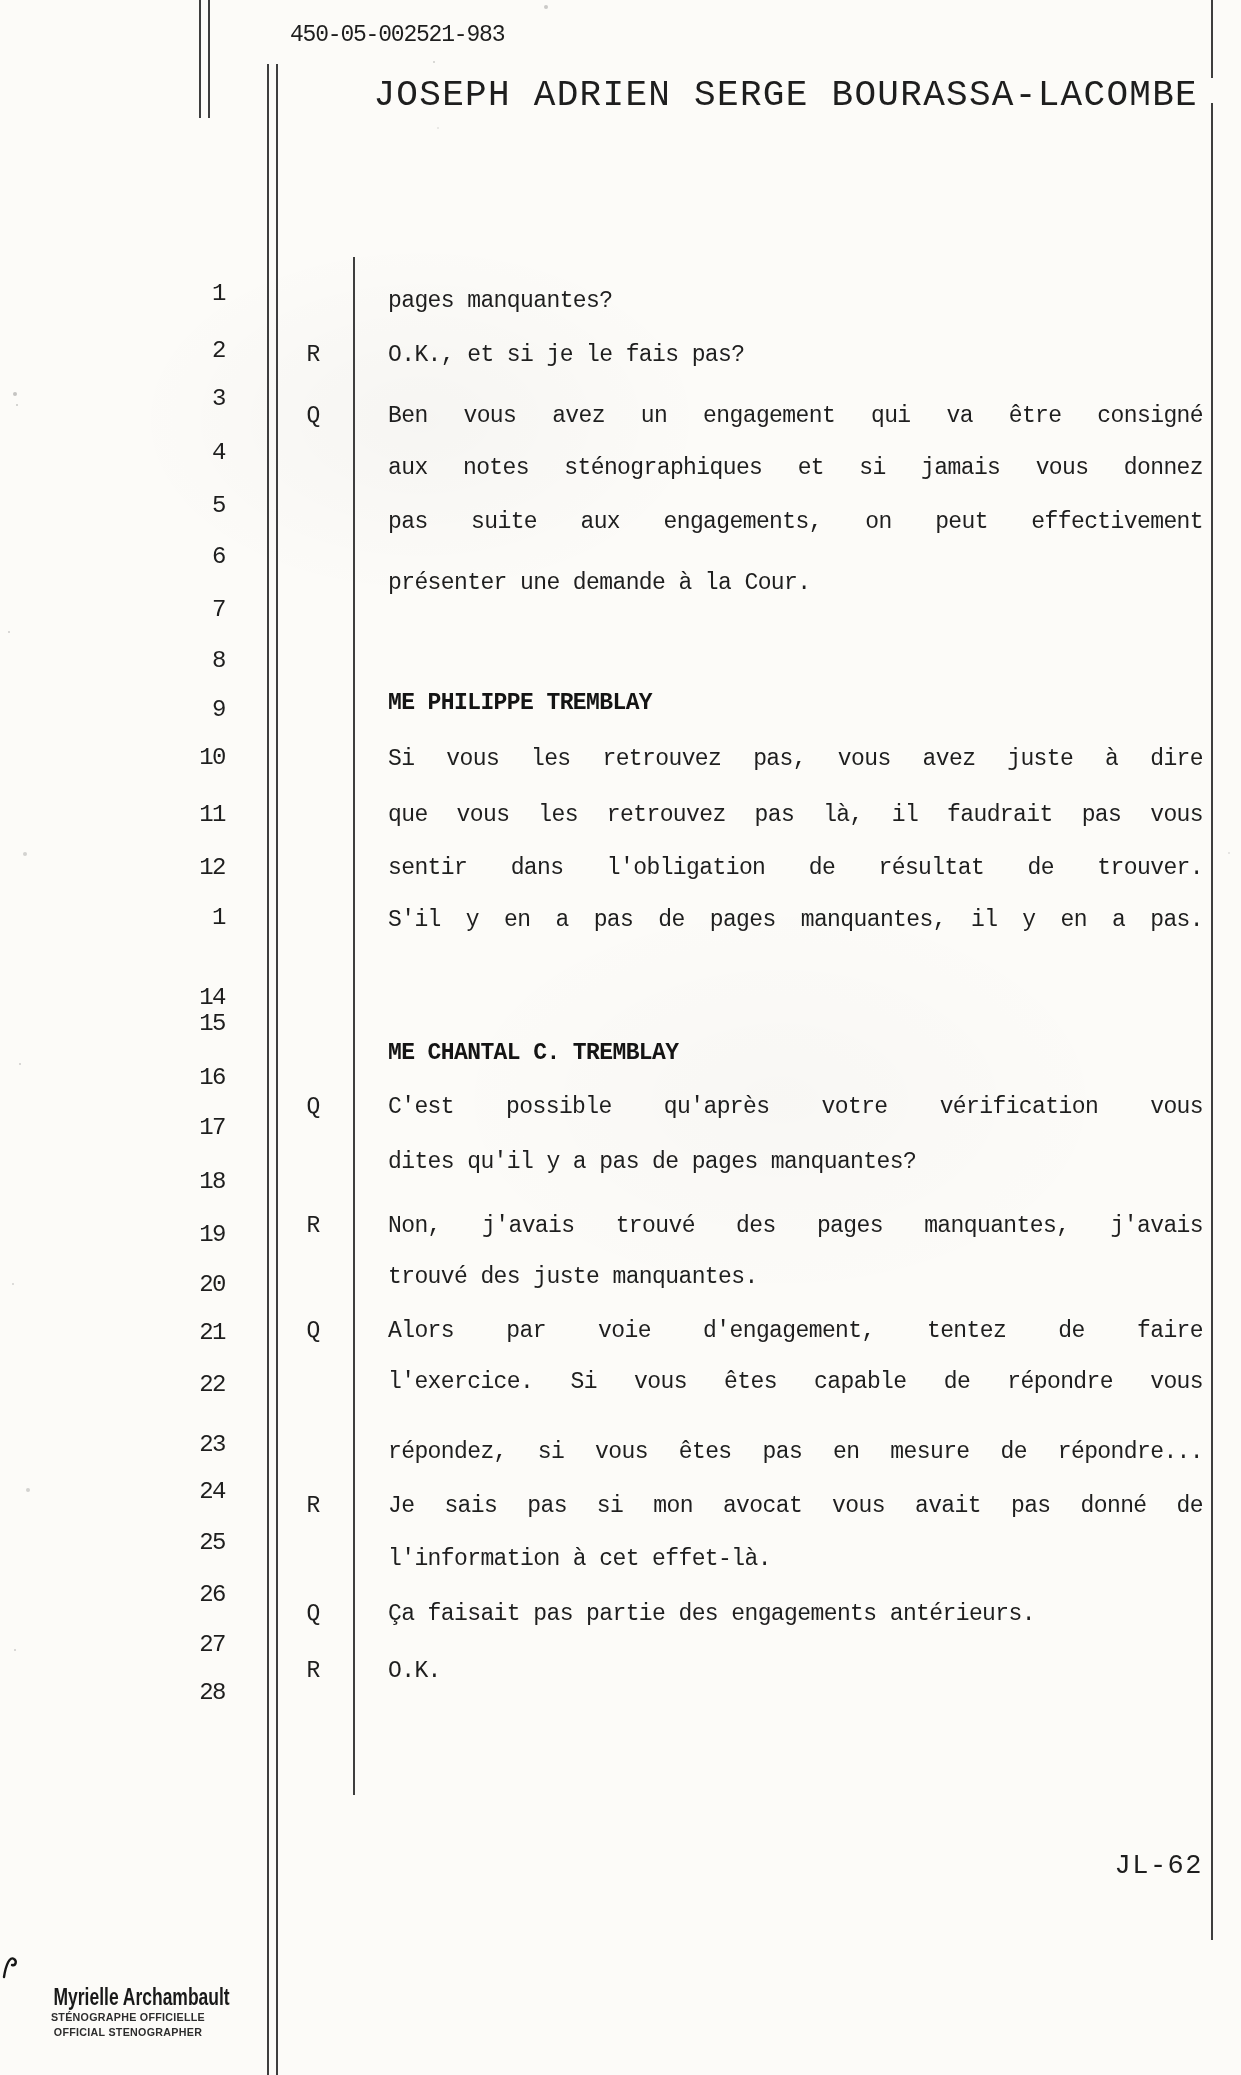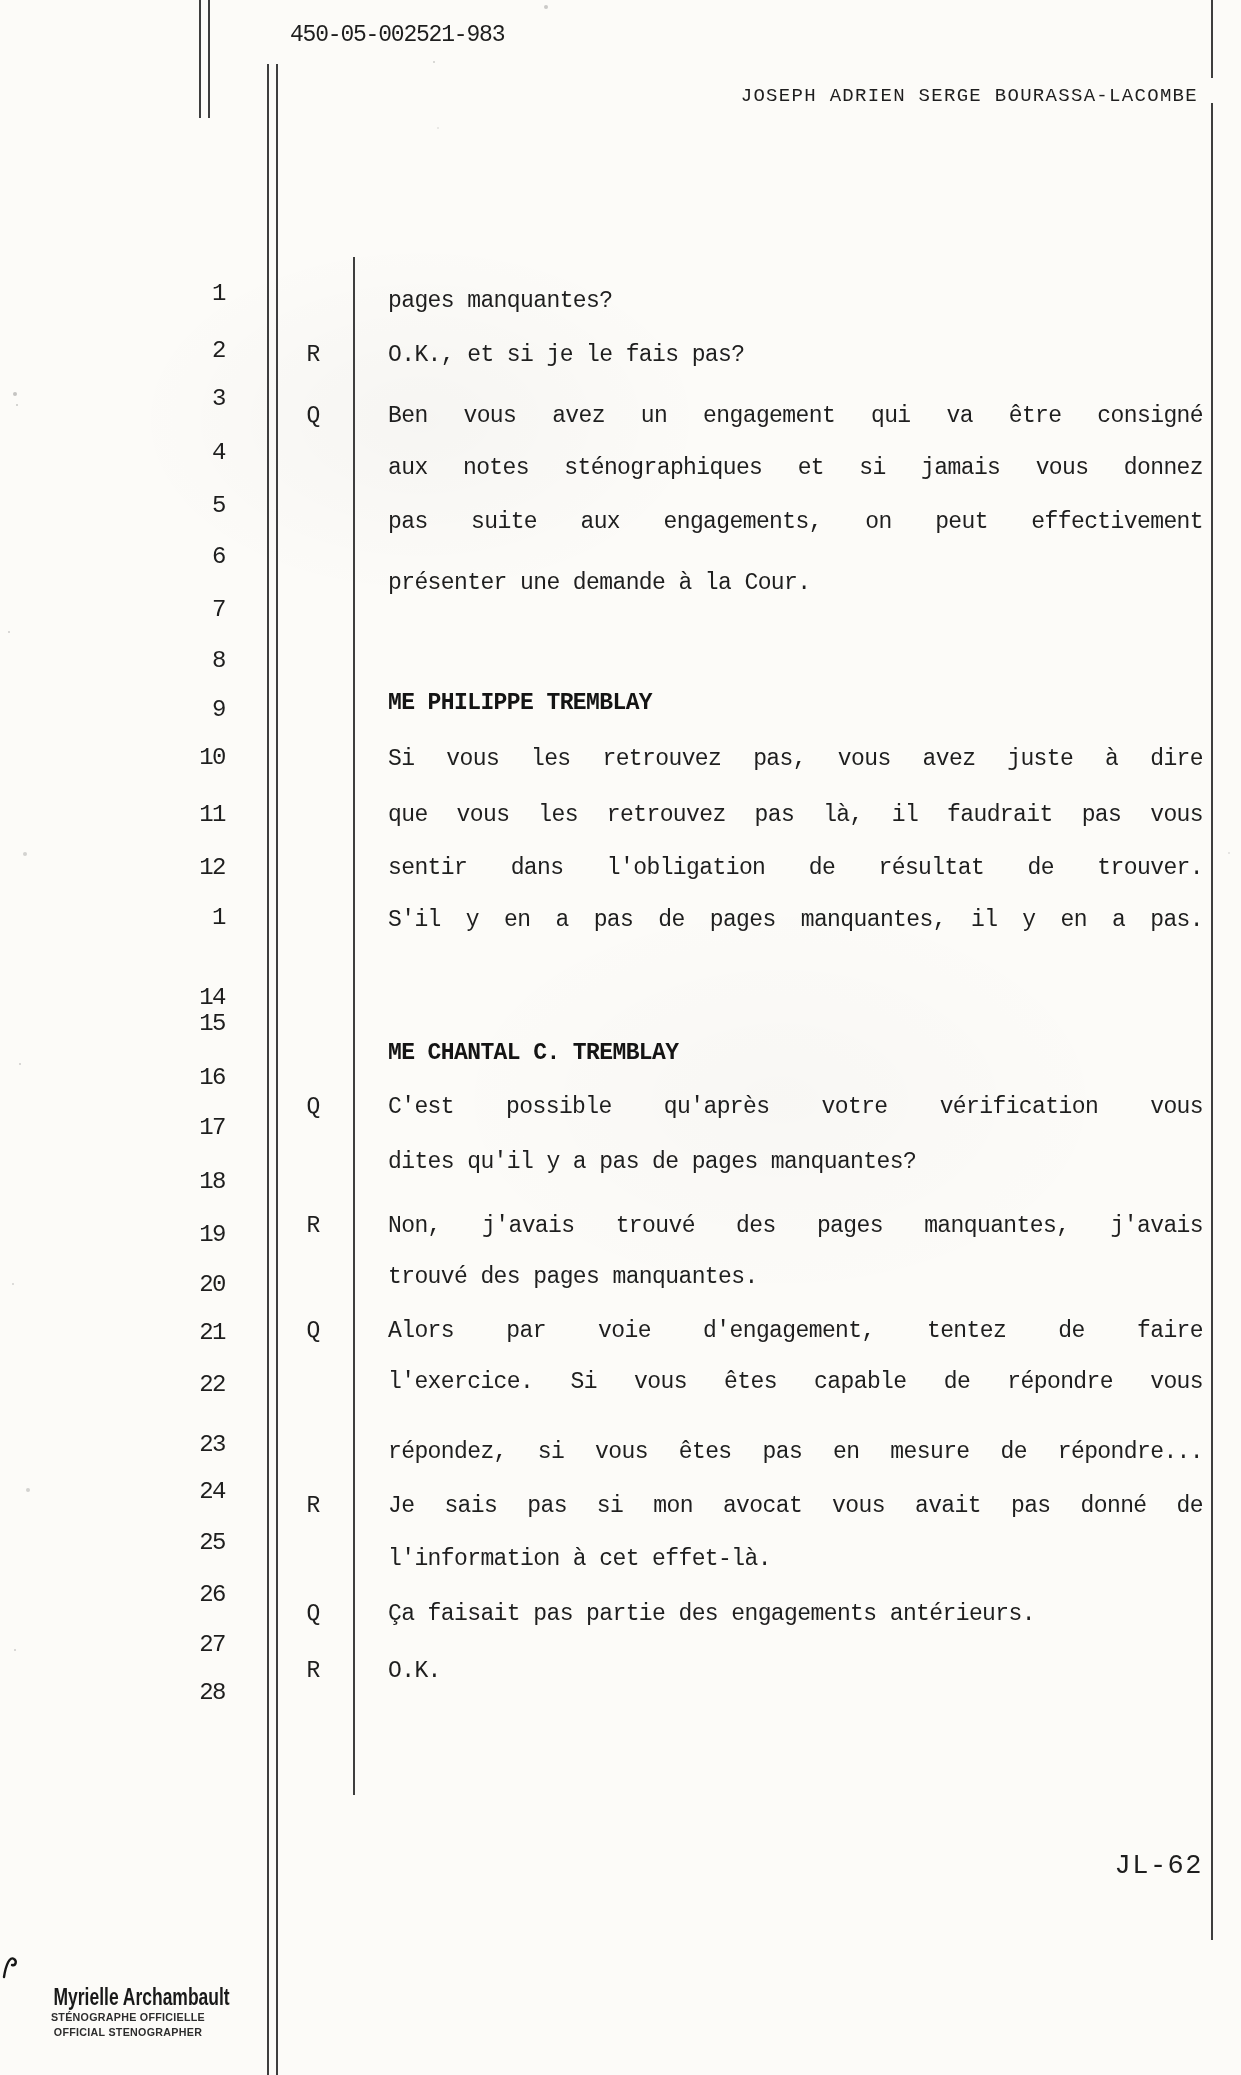--- a/index.html
+++ b/index.html
@@ -6,21 +6,21 @@
   .page{
     position:relative;width:1241px;height:2075px;overflow:hidden;
     background:#fcfbf8;
     background-image:radial-gradient(ellipse 420px 260px at 420px 420px, rgba(0,0,0,0.022), rgba(0,0,0,0) 70%),
                      radial-gradient(ellipse 500px 300px at 780px 1100px, rgba(0,0,0,0.015), rgba(0,0,0,0) 70%);
     font-family:"Liberation Mono","DejaVu Sans Mono",monospace;
     color:#1e1e1e;
   }
   .rule{position:absolute;width:2px;background:#3e3e3e;}
   .case-number{position:absolute;left:290px;top:15px;height:40px;line-height:40px;font-size:23px;letter-spacing:-1.2px;white-space:nowrap;}
-  .deponent{position:absolute;right:43px;top:76px;height:40px;line-height:40px;font-size:19px;letter-spacing:1.3px;white-space:nowrap;}
+  .deponent{position:absolute;right:43px;top:76px;height:40px;line-height:40px;font-size:36px;letter-spacing:1.3px;white-space:nowrap;}
   .layer{position:absolute;left:0;top:0;right:0;bottom:0;}
   .lnum{position:absolute;left:100px;width:125px;height:40px;line-height:40px;text-align:right;font-size:24px;letter-spacing:-1.5px;}
   .trow{position:absolute;left:290px;width:913px;height:40px;line-height:40px;font-size:23px;letter-spacing:-0.6px;}
   .trow .marker{position:absolute;left:0;width:46px;text-align:center;display:block;}
   .trow .ltext{position:absolute;left:98px;width:815px;display:block;white-space:nowrap;}
   .trow.just .ltext{white-space:normal;text-align:justify;text-align-last:justify;-moz-text-align-last:justify;}
   .trow.bold .ltext{font-weight:700;color:#141414;}
   .page-label{position:absolute;right:38px;top:1846px;height:40px;line-height:40px;font-size:27px;letter-spacing:1.5px;}
   .stamp{position:absolute;left:30px;top:1984px;width:196px;text-align:center;font-family:"Liberation Sans",sans-serif;color:#191919;}
   .stamp .name{font-weight:700;font-size:23px;line-height:26px;transform:scaleX(0.76);transform-origin:center;white-space:nowrap;}
@@ -139,21 +139,21 @@
       <div class="trow" style="top: 1142px;">
         <span class="marker"></span>
         <span class="ltext">dites qu'il y a pas de pages manquantes?</span>
       </div>
       <div class="trow just" style="top: 1206px;">
         <span class="marker">R</span>
         <span class="ltext">Non, j'avais trouvé des pages manquantes, j'avais</span>
       </div>
       <div class="trow" style="top: 1257px;">
         <span class="marker"></span>
-        <span class="ltext">trouvé des pages manquantes.</span>
+        <span class="ltext">trouvé des juste manquantes.</span>
       </div>
       <div class="trow just" style="top: 1311px;">
         <span class="marker">Q</span>
         <span class="ltext">Alors par voie d'engagement, tentez de faire</span>
       </div>
       <div class="trow just" style="top: 1362px;">
         <span class="marker"></span>
         <span class="ltext">l'exercice. Si vous êtes capable de répondre vous</span>
       </div>
       <div class="trow just" style="top: 1432px;">

